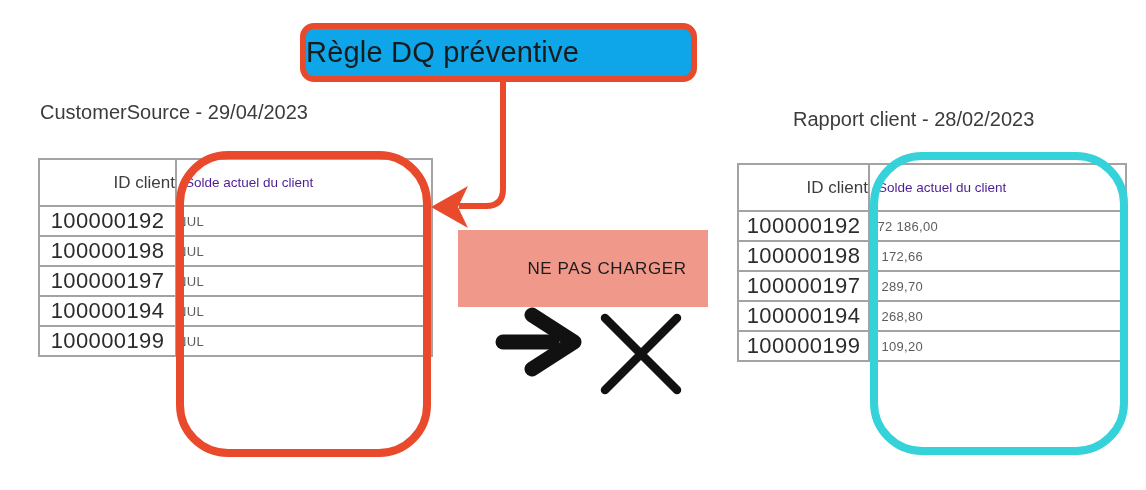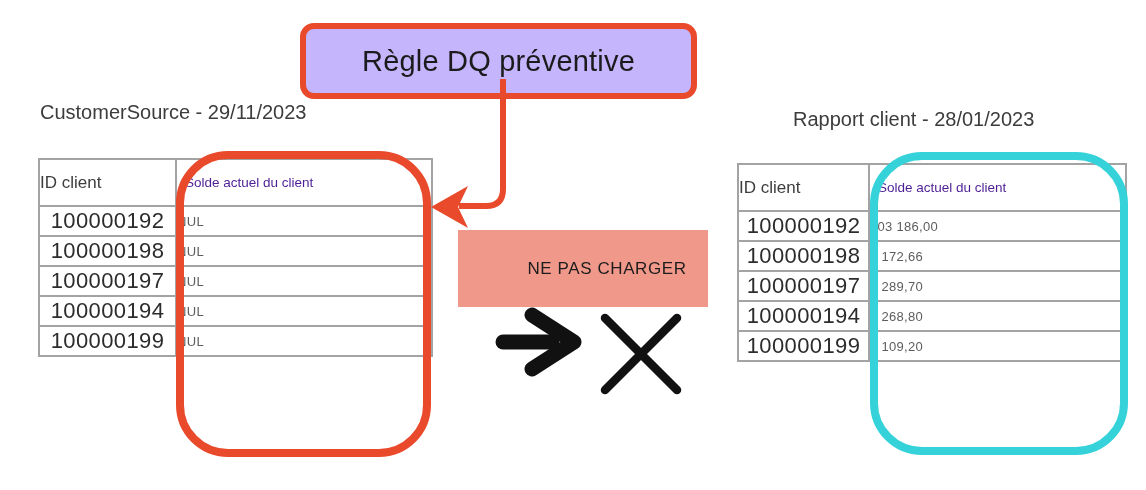--- a/index.html
+++ b/index.html
@@ -7,25 +7,25 @@
   body {
     width: 1146px; height: 490px;
     position: relative;
     overflow: hidden;
     font-family: "Liberation Sans", sans-serif;
   }
   .abs { position: absolute; }
 
   
   .callout-box {
-    left: 300px; top: 23px; width: 397px; height: 76px;
-    background: #c4b5fd;
+    left: 300px; top: 23px; width: 397px; height: 59px;
+    background: #0ea5e9;
     border: 6px solid #E94A2C;
     border-radius: 14px;
-    display: flex; align-items: center; justify-content: center;
+    display: flex; align-items: center; justify-content: flex-start;
     z-index: 8;
   }
   .callout-box .callout-text {
     font-size: 29px; color: #1b1b1b; letter-spacing: 0.2px;
     white-space: nowrap;
   }
 
   
   .table-title {
     font-size: 20px; color: #3c3c3c; white-space: nowrap;
@@ -48,21 +48,21 @@
   .data-table th { height: 47px; }
   .data-table td { height: 30px; }
   .source-table { left: 38px; top: 158px; width: 393px; }
   .source-table .col-id { width: 137px; }
   .source-table .col-balance { width: 256px; }
   .report-table { left: 737px; top: 163px; width: 388px; }
   .report-table .col-id { width: 131px; }
   .report-table .col-balance { width: 257px; }
 
   th.col-id {
-    font-size: 17px; color: #3d3d3d; text-align: left;
+    font-size: 17px; color: #3d3d3d; text-align: right;
   }
   th.col-balance {
     font-size: 13.5px; color: #4c1d95; text-align: left;
     padding-left: 8px; vertical-align: middle;
   }
   td.col-id {
     font-size: 22px; color: #2c2c2c; text-align: center;
     letter-spacing: 0.4px;
   }
   td.col-balance {
@@ -114,21 +114,21 @@
 
 <div class="abs callout-box">
   <span class="callout-text">Règle DQ préventive</span>
 </div>
 
 <svg class="abs overlay-svg" viewBox="0 0 1146 490" xmlns="http://www.w3.org/2000/svg">
   <path d="M 503 79 L 503 189 Q 503 206 486 206 L 459 206" fill="none" stroke="#E94A2C" stroke-width="6"></path>
   <polygon points="431,207 468,186 458,207 468,228" fill="#E94A2C"></polygon>
 </svg>
 
-<div class="abs table-title title-source">CustomerSource - 29/11/2023</div>
+<div class="abs table-title title-source">CustomerSource - 29/04/2023</div>
 
 <table class="abs data-table source-table">
   <thead>
     <tr>
       <th class="col-id">ID client</th>
       <th class="col-balance">Solde actuel du client</th>
     </tr>
   </thead>
   <tbody>
 
@@ -154,34 +154,34 @@
 
       <tr>
         <td class="col-id">100000199</td>
         <td class="col-balance">NUL</td>
       </tr>
     </tbody>
 </table>
 
 <div class="abs annotation-rect annotation-red"></div>
 
-<div class="abs table-title title-report">Rapport client - 28/01/2023</div>
+<div class="abs table-title title-report">Rapport client - 28/02/2023</div>
 
 <table class="abs data-table report-table">
   <thead>
     <tr>
       <th class="col-id">ID client</th>
       <th class="col-balance">Solde actuel du client</th>
     </tr>
   </thead>
   <tbody>
 
       <tr>
         <td class="col-id">100000192</td>
-        <td class="col-balance">103 186,00</td>
+        <td class="col-balance">172 186,00</td>
       </tr>
 
       <tr>
         <td class="col-id">100000198</td>
         <td class="col-balance">3 172,66</td>
       </tr>
 
       <tr>
         <td class="col-id">100000197</td>
         <td class="col-balance">4 289,70</td>

